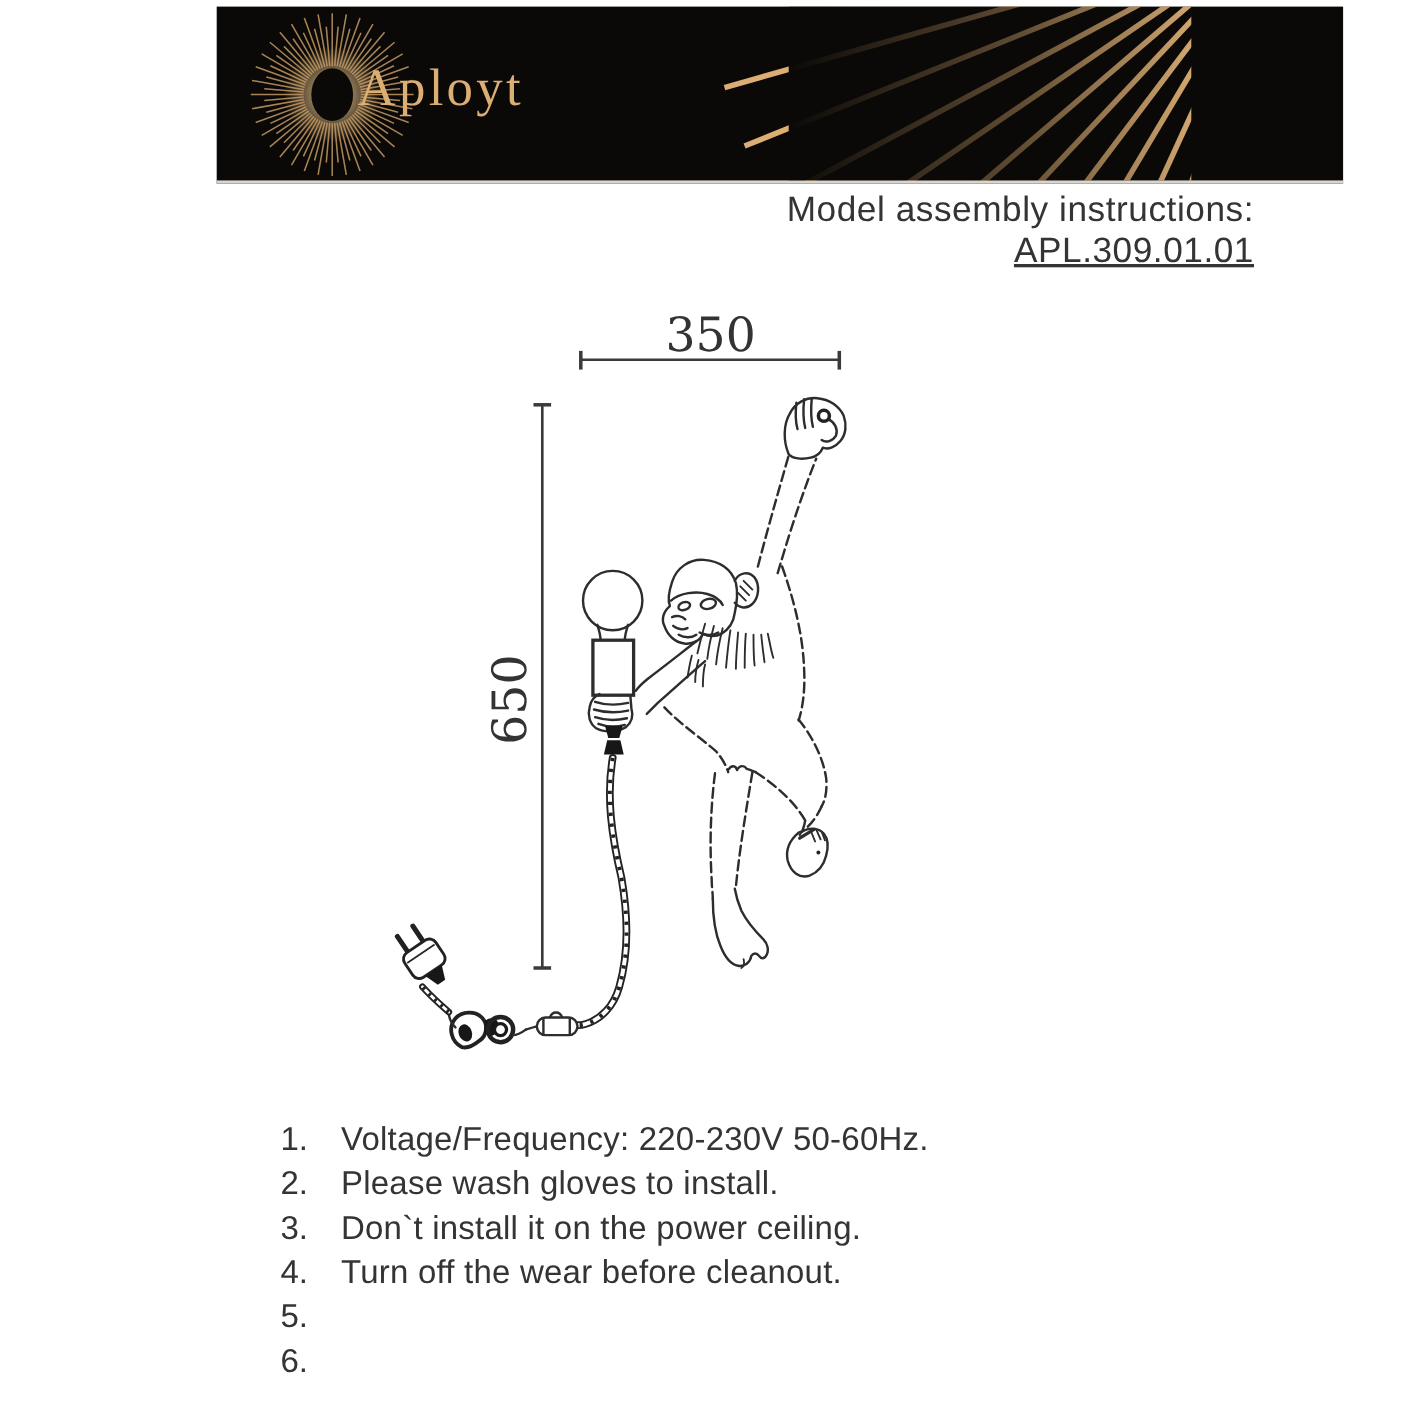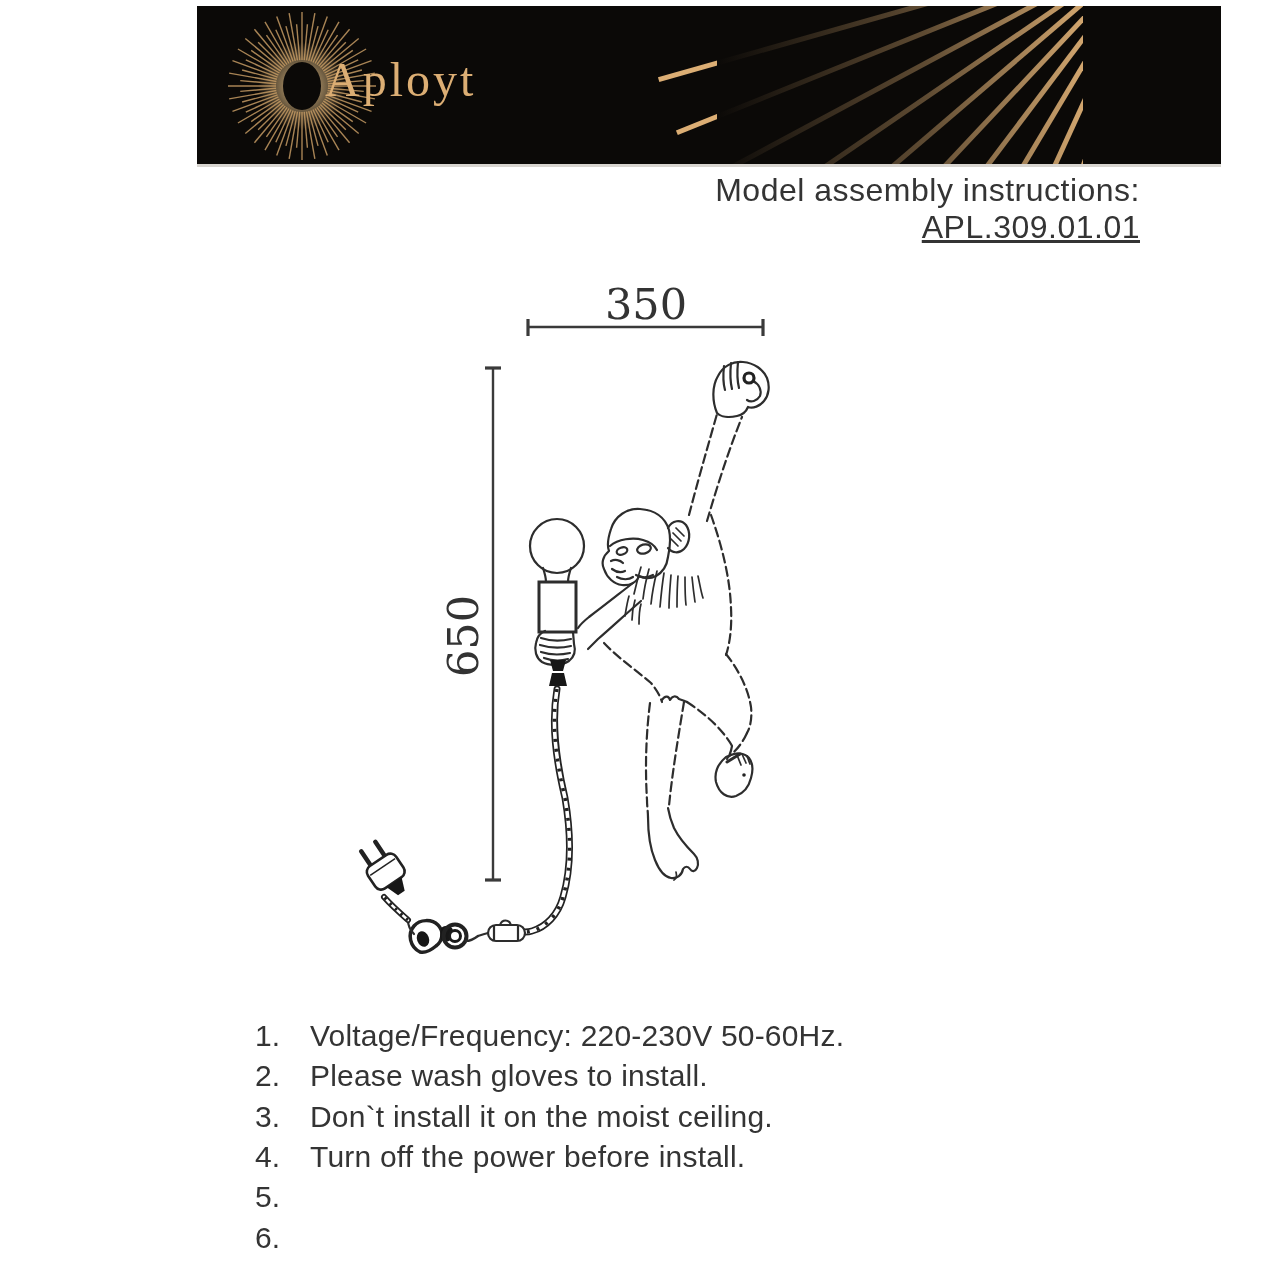--- a/index.html
+++ b/index.html
@@ -323,25 +323,25 @@
     <div class="instr-row">
       <span class="instr-num">1.</span>
       <span class="instr-text">Voltage/Frequency: 220-230V 50-60Hz.</span>
     </div>
     <div class="instr-row">
       <span class="instr-num">2.</span>
       <span class="instr-text">Please wash gloves to install.</span>
     </div>
     <div class="instr-row">
       <span class="instr-num">3.</span>
-      <span class="instr-text">Don`t install it on the moist ceiling.</span>
+      <span class="instr-text">Don`t install it on the power ceiling.</span>
     </div>
     <div class="instr-row">
       <span class="instr-num">4.</span>
-      <span class="instr-text">Turn off the power before install.</span>
+      <span class="instr-text">Turn off the wear before cleanout.</span>
     </div>
     <div class="instr-row">
       <span class="instr-num">5.</span>
     </div>
     <div class="instr-row">
       <span class="instr-num">6.</span>
     </div>
   </div>
 
 </div>

